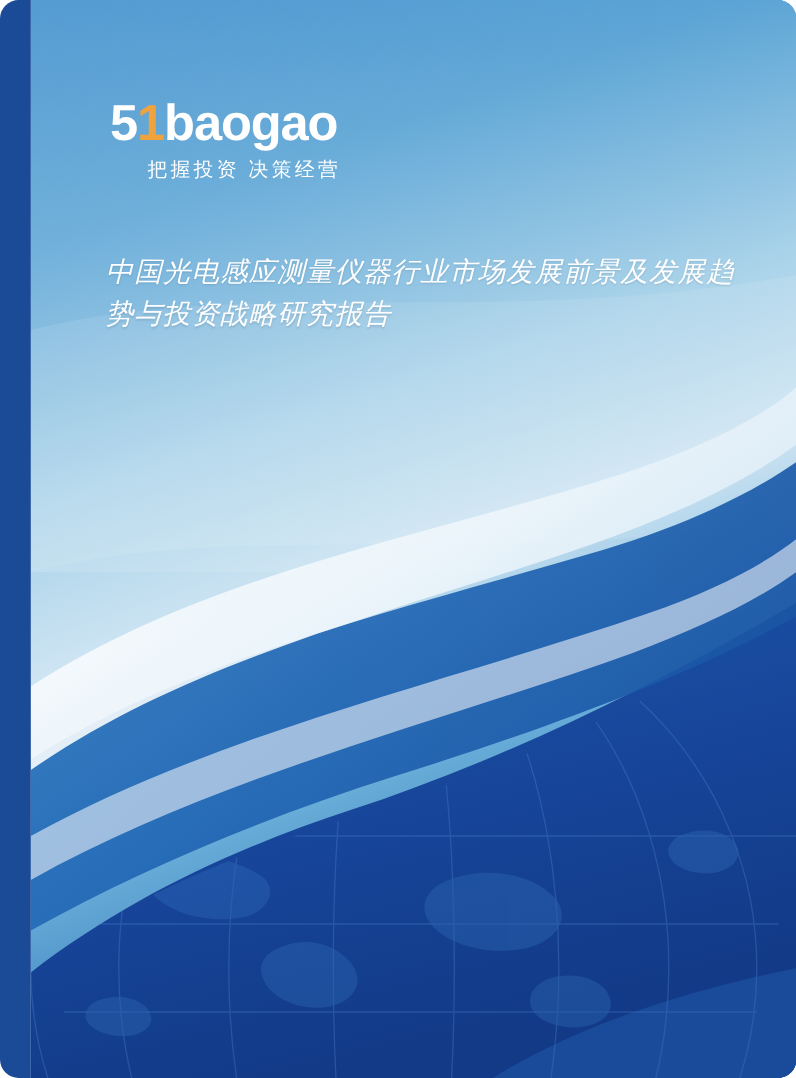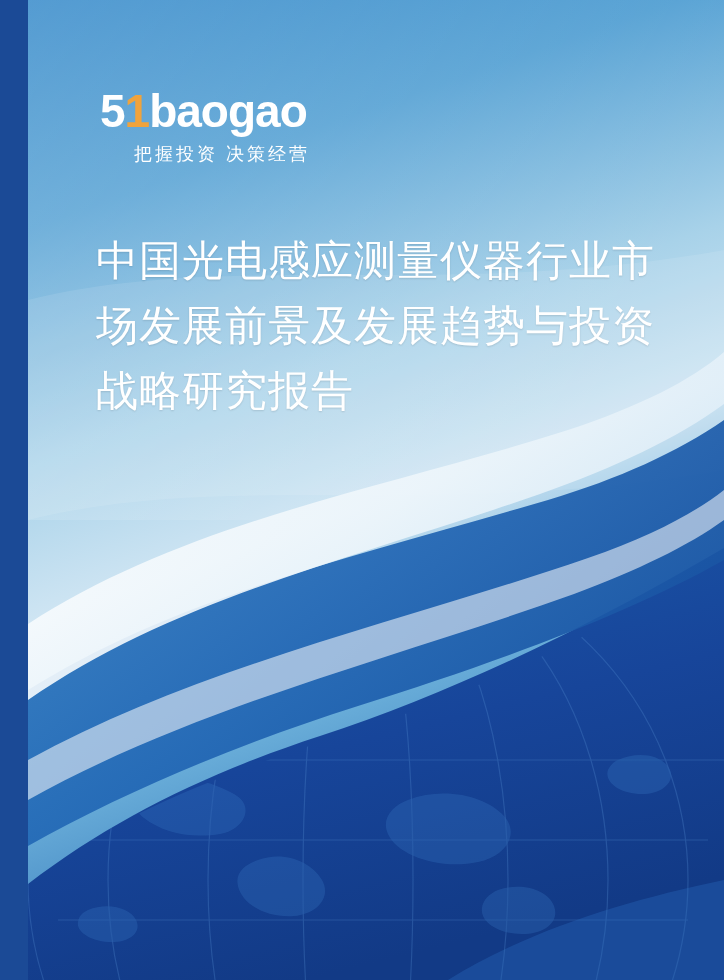--- a/index.html
+++ b/index.html
@@ -9,20 +9,21 @@
   }
   body {
     font-family: "Liberation Sans", sans-serif;
   }
   .page {
     position: relative;
     width: 724px;
     height: 980px;
     overflow: hidden;
     background: #ffffff;
+    border-radius: 17px;
   }
   
   .left-bar {
     position: absolute;
     left: 0;
     top: 0;
     width: 28px;
     height: 980px;
     background: #1b4a96;
     z-index: 5;
@@ -71,25 +72,26 @@
     white-space: nowrap;
   }
   
   .title {
     position: absolute;
     left: 68px;
     top: 228px;
     width: 580px;
     z-index: 20;
     color: #ffffff;
-    font-size: 42px;
+    font-size: 25px;
     line-height: 1.55;
     letter-spacing: 1px;
     font-weight: normal;
     text-shadow: 0 1px 2px rgba(0,0,0,0.12);
+    font-style: italic;
   }
 </style>
 </head>
 <body>
 
 <div class="page">
 
   <div class="left-bar"></div>
 
   <div class="cover">

